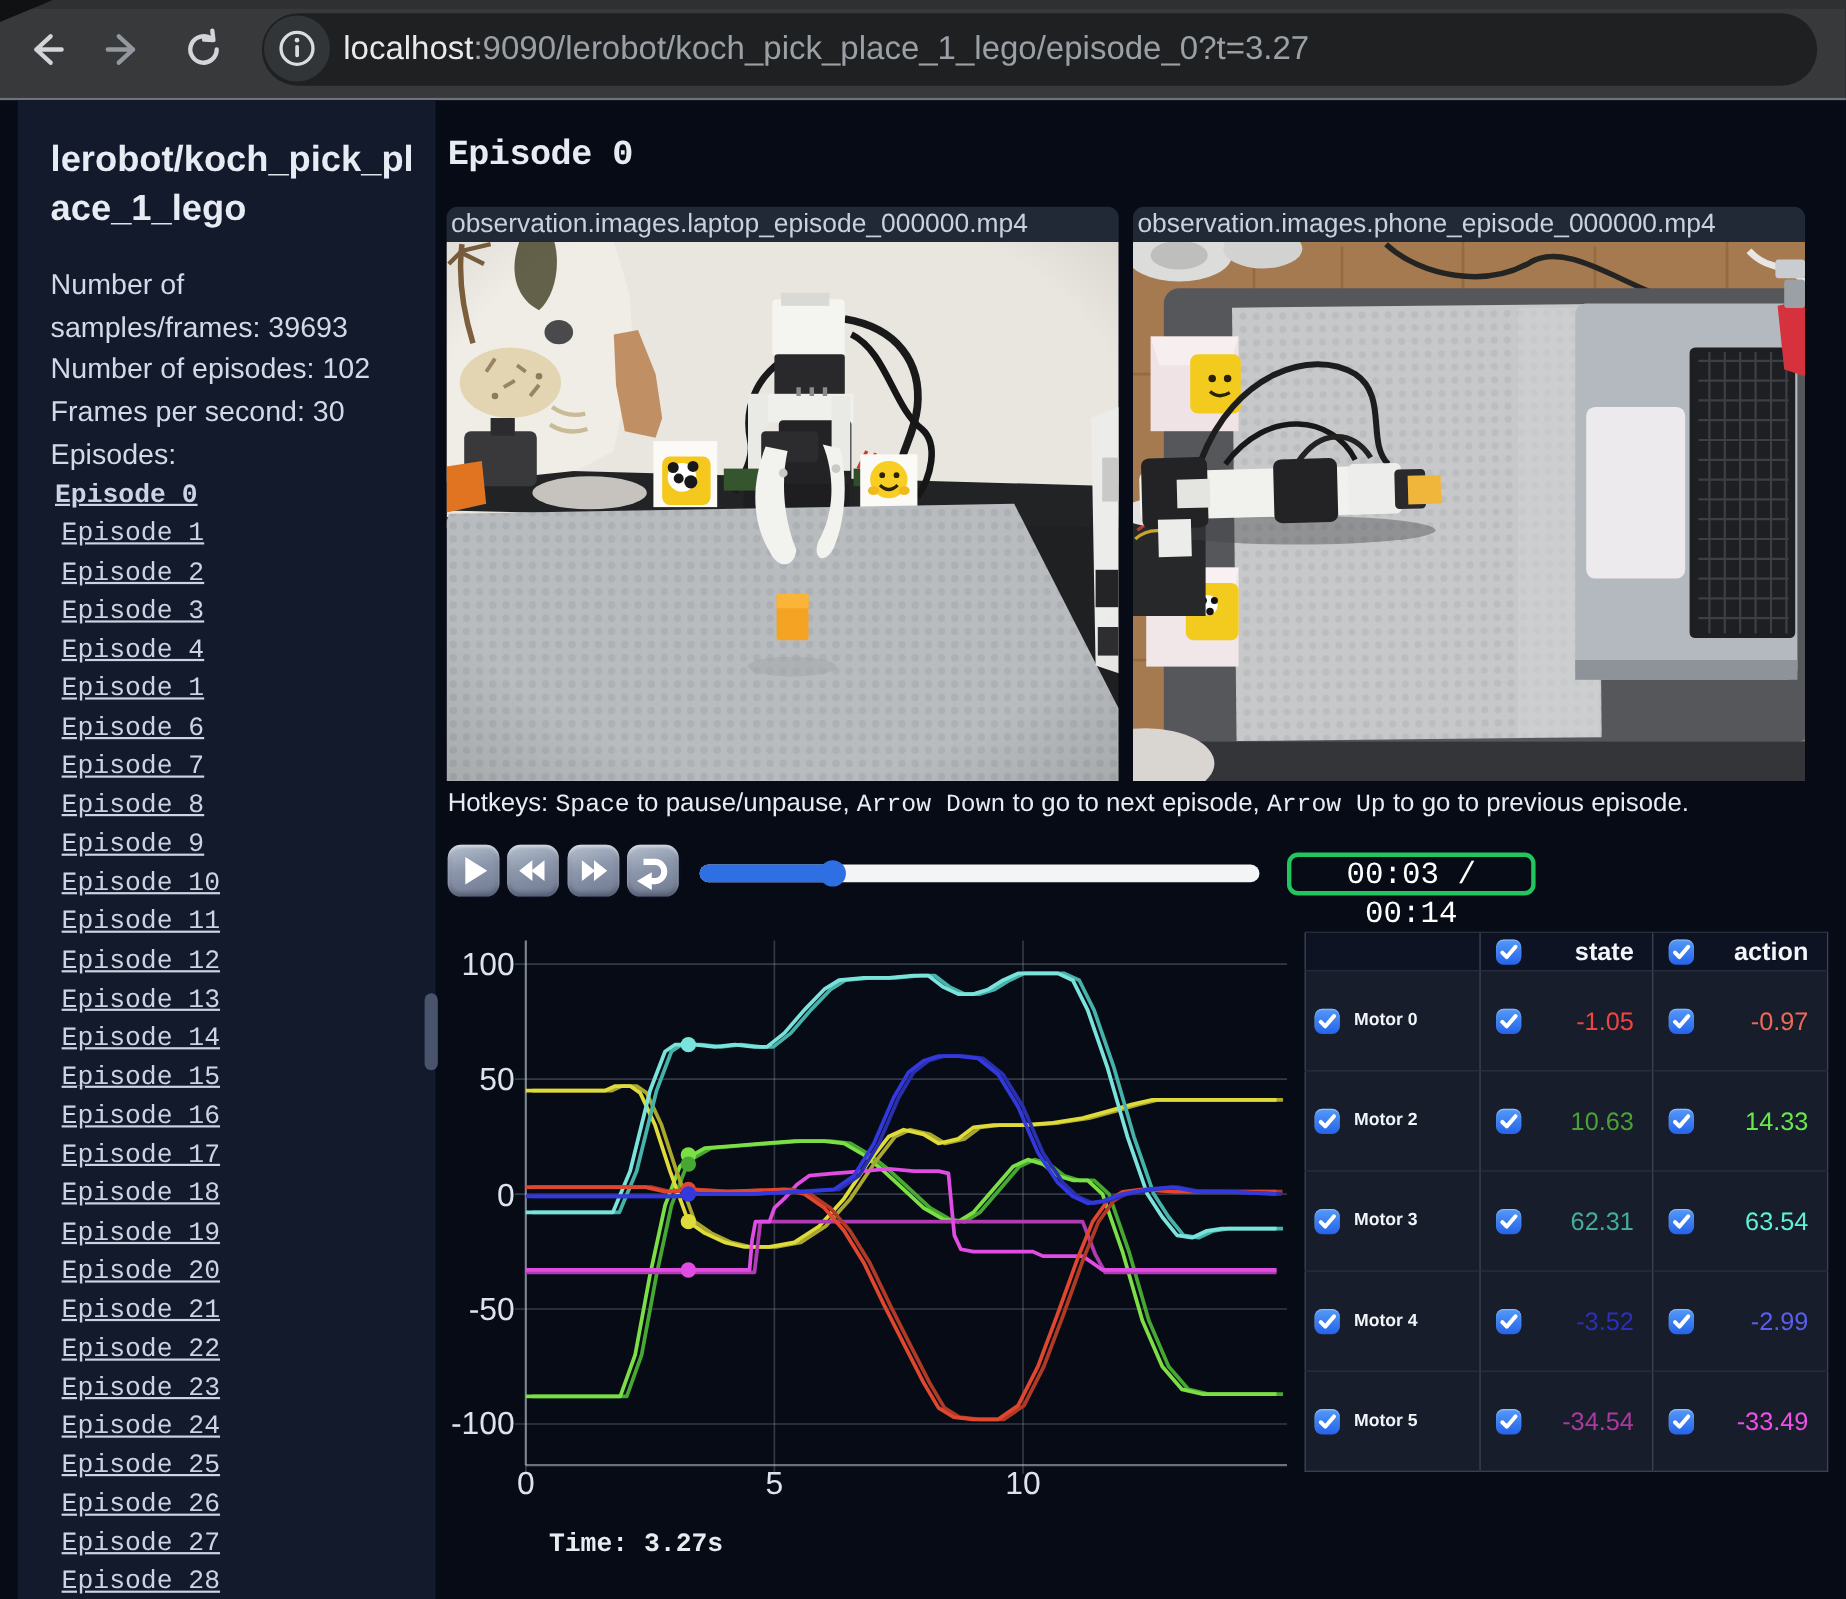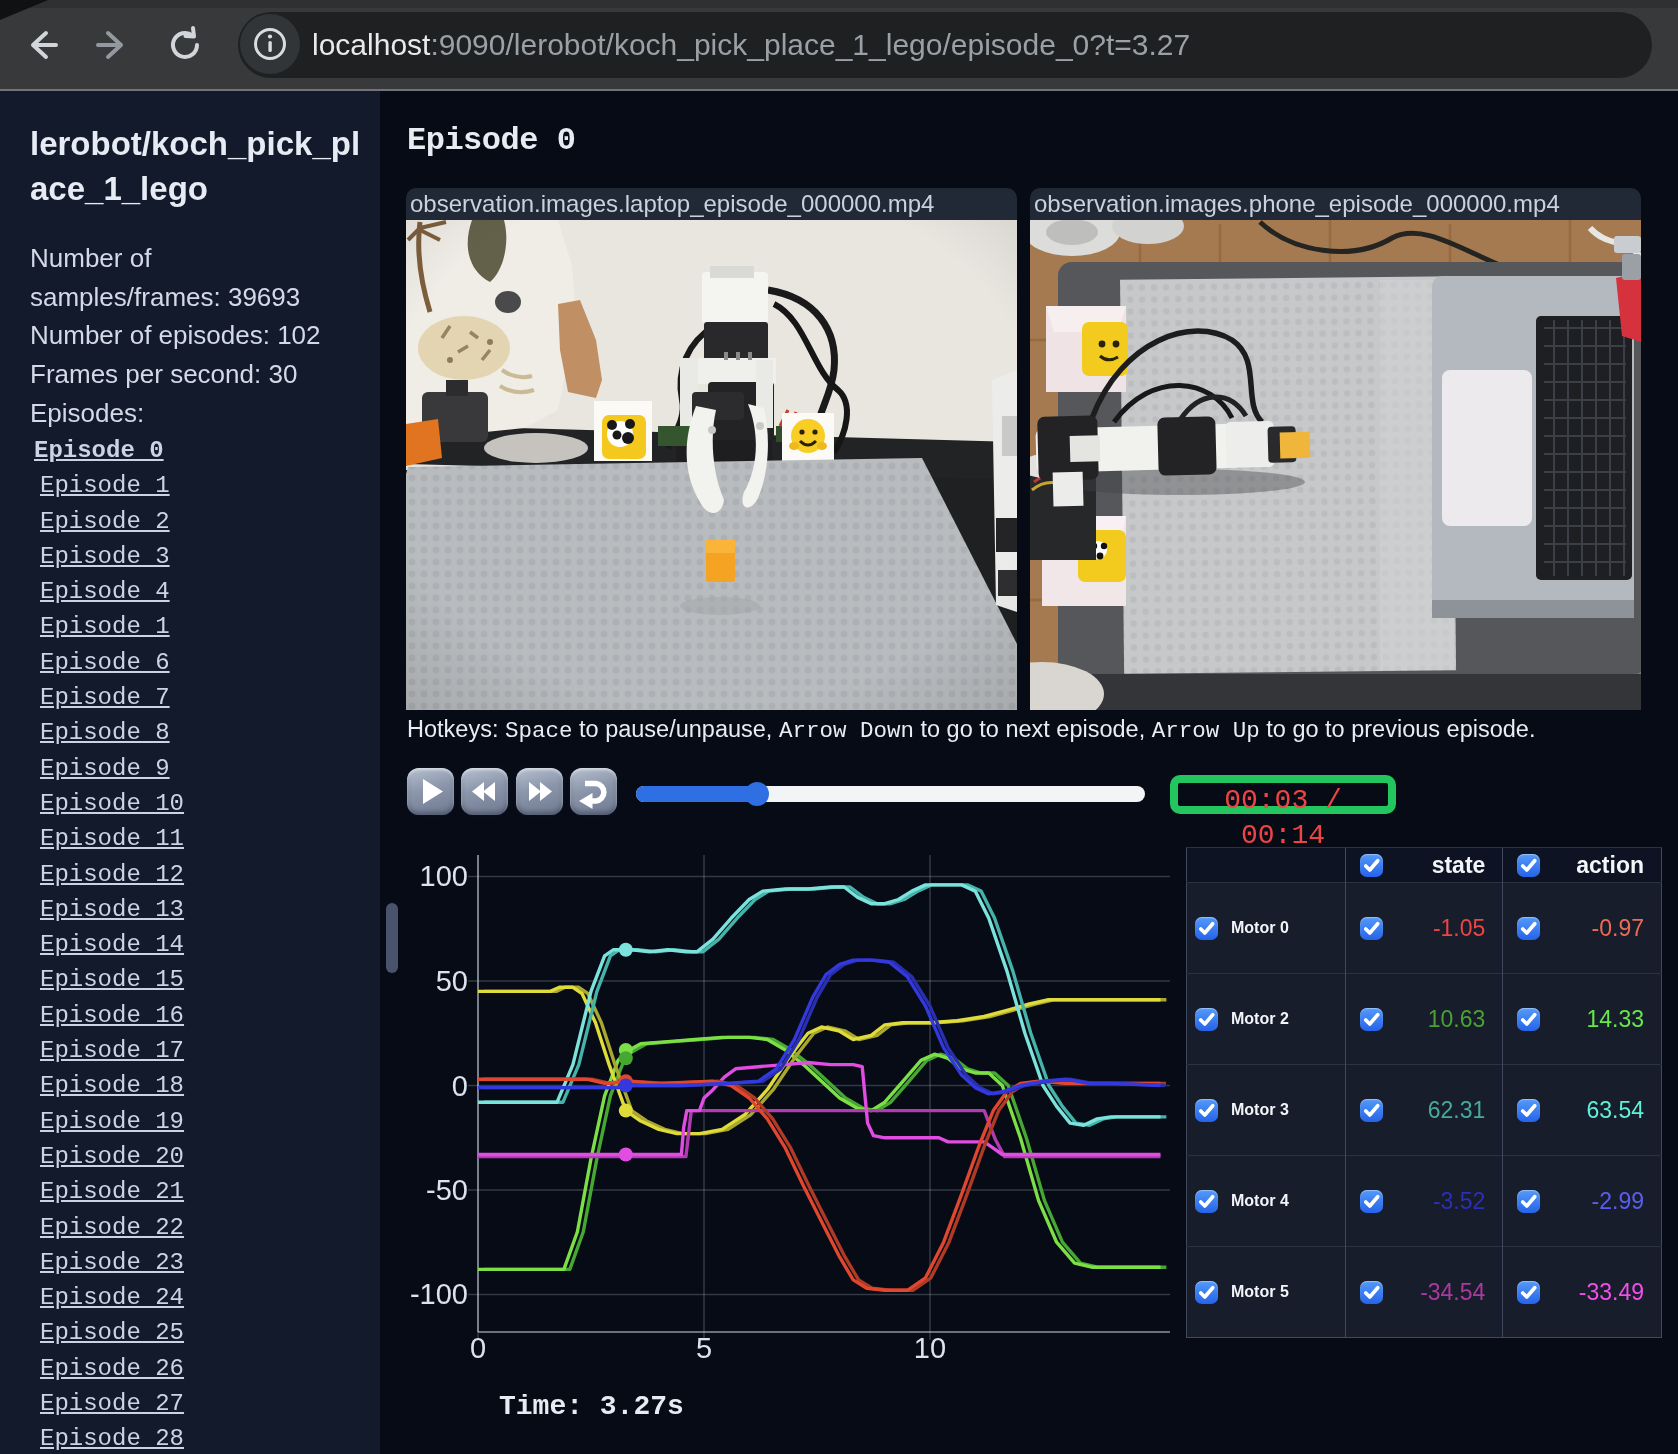--- a/index.html
+++ b/index.html
@@ -5,44 +5,44 @@
 html,body { width:1678px; height:1454px; overflow:hidden; background:#060b16; font-family:"Liberation Sans",sans-serif; }
 .abs { position:absolute; }
 #toolbar { position:absolute; left:0; top:0; width:1678px; height:91px; background:#37393b; }
 #topstrip { position:absolute; left:0; top:0; width:1678px; height:8px; background:#2e3032; }
 #corner { position:absolute; left:0; top:0; width:0; height:0; border-top:20px solid #101113; border-right:48px solid transparent; }
 #hairline { position:absolute; left:0; top:89px; width:1678px; height:2px; background:#70747a; }
 #pill { position:absolute; left:238px; top:12px; width:1414px; height:66px; border-radius:33px; background:#1e2022; }
 #infocirc { position:absolute; left:240px; top:14px; width:60px; height:60px; border-radius:50%; background:#323537; }
 #urltext { position:absolute; left:312px; top:12px; height:64px; line-height:66px; font-size:30px; color:#9aa0a6; white-space:nowrap; }
 #urltext b { color:#e8eaed; font-weight:normal; }
-#sidebar { position:absolute; left:0; top:91px; width:380px; height:1363px; background:#131a2b; color:#ccd3e2; }
+#sidebar { position:absolute; left:16px; top:91px; width:380px; height:1363px; background:#131a2b; color:#ccd3e2; }
 #sidebar h1 { position:absolute; left:30px; top:30px; width:330px; font-size:33px; line-height:45px; font-weight:bold; color:#e6ebf4; }
 #stats { position:absolute; left:30px; top:148px; font-size:26px; line-height:38.7px; color:#d3d9e6; }
 #eplist { position:absolute; left:30px; top:342px; font-family:"Liberation Mono",monospace; font-size:24px; }
 .ep { height:35.3px; line-height:35.3px; padding-left:10px; }
 .ep a { color:#ccd3e2; text-decoration:underline; }
 .ep0 { padding-left:4px; font-weight:bold; }
 #scrollthumb { position:absolute; left:386px; top:903px; width:12px; height:70px; border-radius:6px; background:#49536b; }
 #h2ep { position:absolute; left:407px; top:122px; font-family:"Liberation Mono",monospace; font-weight:bold; font-size:32px; letter-spacing:-0.5px; color:#e8ecf2; }
 .vcard { position:absolute; top:188px; width:611px; height:522px; }
 .vcap { height:32px; background:#212936; border-radius:10px 10px 0 0; color:#c9d1dd; font-size:24px; line-height:32px; padding-left:4px; white-space:nowrap; overflow:hidden; }
 #hotkeys { position:absolute; left:407px; top:716px; font-size:23.5px; color:#e9edf3; white-space:nowrap; }
 #hotkeys .mono { font-family:"Liberation Mono",monospace; font-size:22.5px; }
 .pbtn { position:absolute; top:768px; width:47px; height:47px; border-radius:12px;
   background:linear-gradient(165deg,#b6c0cf 0%,#8b96ab 45%,#6e7990 100%);
   box-shadow:inset 0 2px 3px rgba(255,255,255,.55), inset 0 -3px 5px rgba(0,0,20,.3), 0 0 0 2px rgba(10,16,32,.55); }
 .pbtn svg { position:absolute; left:0; top:0; }
 #track { position:absolute; left:636px; top:786px; width:509px; height:16px; border-radius:8px; background:#f3f4f5; }
 #fill { position:absolute; left:0; top:0; width:121px; height:16px; border-radius:8px 0 0 8px; background:#2e6fe3; }
 #thumb { position:absolute; left:745px; top:782px; width:24px; height:24px; border-radius:50%; background:#2e6fe3; }
-#timepill { position:absolute; left:1170px; top:775px; width:226px; height:39px; border:8px solid #22c55e; border-radius:10px;
-  font-family:"Liberation Mono",monospace; font-size:28px; color:#ef4444; text-align:center; line-height:35px; }
+#timepill { position:absolute; left:1170px; top:775px; width:226px; height:39px; border:4px solid #22c55e; border-radius:10px;
+  font-family:"Liberation Mono",monospace; font-size:28px; color:#ffffff; text-align:center; line-height:35px; }
 #chartwrap { position:absolute; left:372px; top:840px; }
-#timelab { position:absolute; left:499px; top:1391px; font-family:"Liberation Mono",monospace; font-size:28px; font-weight:bold; color:#e8ecf2; }
+#timelab { position:absolute; left:499px; top:1391px; font-family:"Liberation Mono",monospace; font-size:24px; font-weight:bold; color:#e8ecf2; }
 #mtable { position:absolute; left:1186px; top:847px; width:476px; border-collapse:collapse; background:#171d2b; }
 #mtable td { border-left:1px solid #414a5c; border-top:1px solid #2b3242; vertical-align:middle; }
 #mtable tr td:first-child { border-left:none; }
 #mtable { border:1px solid #414a5c; }
 #mtable tr { height:91px;margin-left:40px; }
 #mtable tr.hdr { height:35px; background:#0d1322; }
 .c1 { width:159px; padding-left:8px; white-space:nowrap; }
 .c2 { width:158px; text-align:right; padding-right:17px; position:relative; }
 .c3 { width:159px; text-align:right; padding-right:17px; position:relative; }
 .cb { display:inline-block; vertical-align:middle; border-radius:7px; background:linear-gradient(#549af8,#2563ea);

